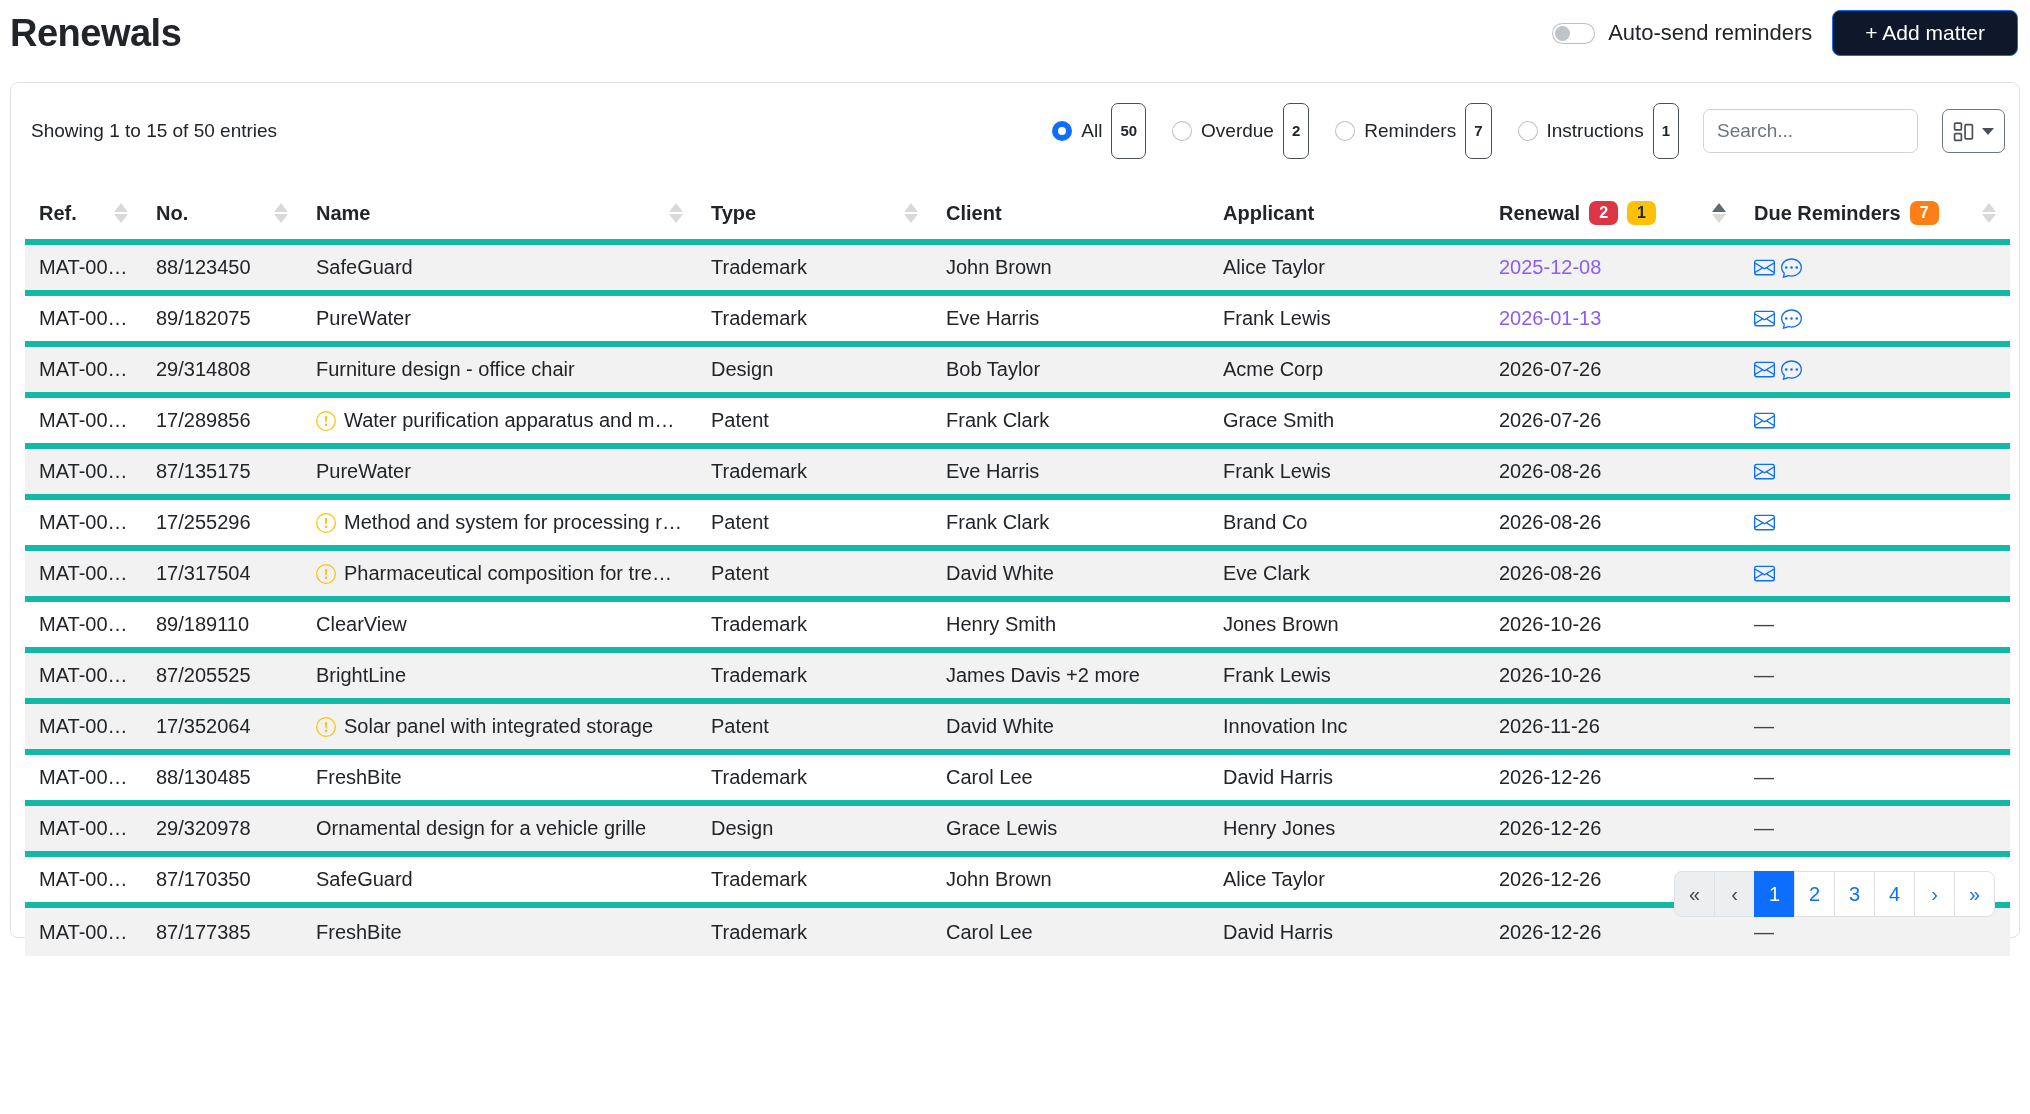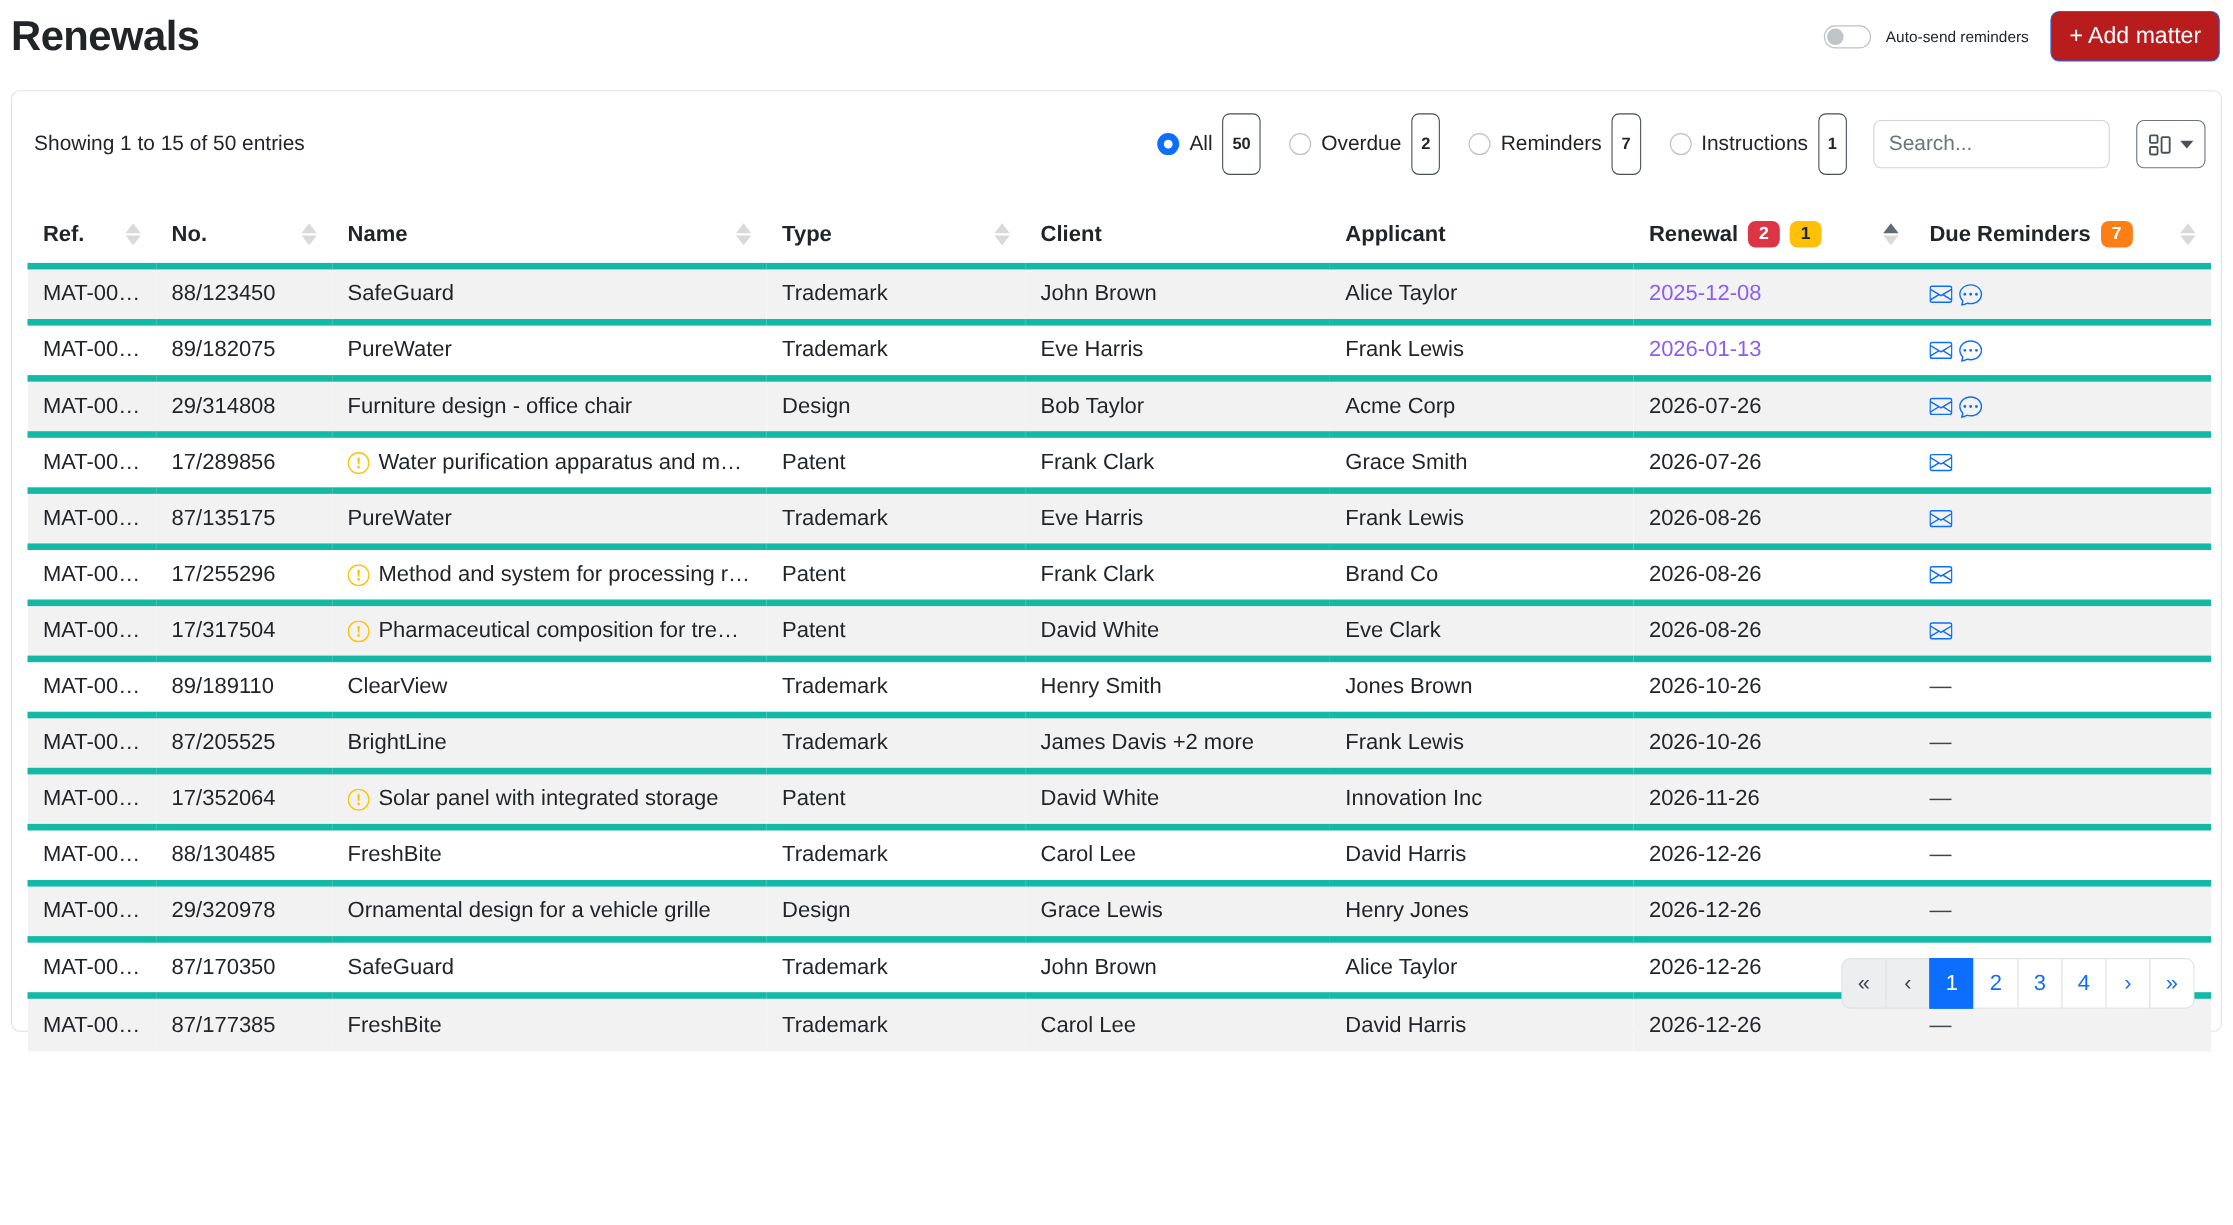--- a/index.html
+++ b/index.html
@@ -13,23 +13,23 @@
   
   .topbar { display:flex; align-items:center; justify-content:space-between;
             padding:10px 12px 26px 10px; }
   .page-title { font-size:38px; font-weight:700; margin:0; line-height:46px; letter-spacing:-.5px; }
   .topbar-right { display:flex; align-items:center; gap:20px; }
   .switch-wrap { display:flex; align-items:center; gap:13px; }
   .switch { width:43px; height:21px; border:1px solid rgba(0,0,0,.25); border-radius:21px;
             background:#fff; position:relative; cursor:pointer; }
   .switch .knob { position:absolute; left:2px; top:2px; width:15px; height:15px;
                   border-radius:50%; background:#bfc4c9; }
-  .switch-label { font-size:14px; }
-  .btn-add { background:#b91c1c; color:#fff; border:1px solid #0d6efd; border-radius:8px;
-             font-size:21px; padding:10px 16px; cursor:pointer; font-family:inherit; }
+  .switch-label { font-size:22px; }
+  .btn-add { background:#0f172a; color:#fff; border:1px solid #0d6efd; border-radius:8px;
+             font-size:21px; padding:10px 32px; cursor:pointer; font-family:inherit; }
 
   
   .card { margin:0 10px; height:856px; border:1px solid #dee2e6; border-radius:8px;
           background:#fff; position:relative; }
 
   
   .toolbar { display:flex; align-items:center; justify-content:space-between;
              padding:20px 14px 16px 20px; }
   .showing { font-size:19px; }
   .toolbar-right { display:flex; align-items:center; gap:24px; }

